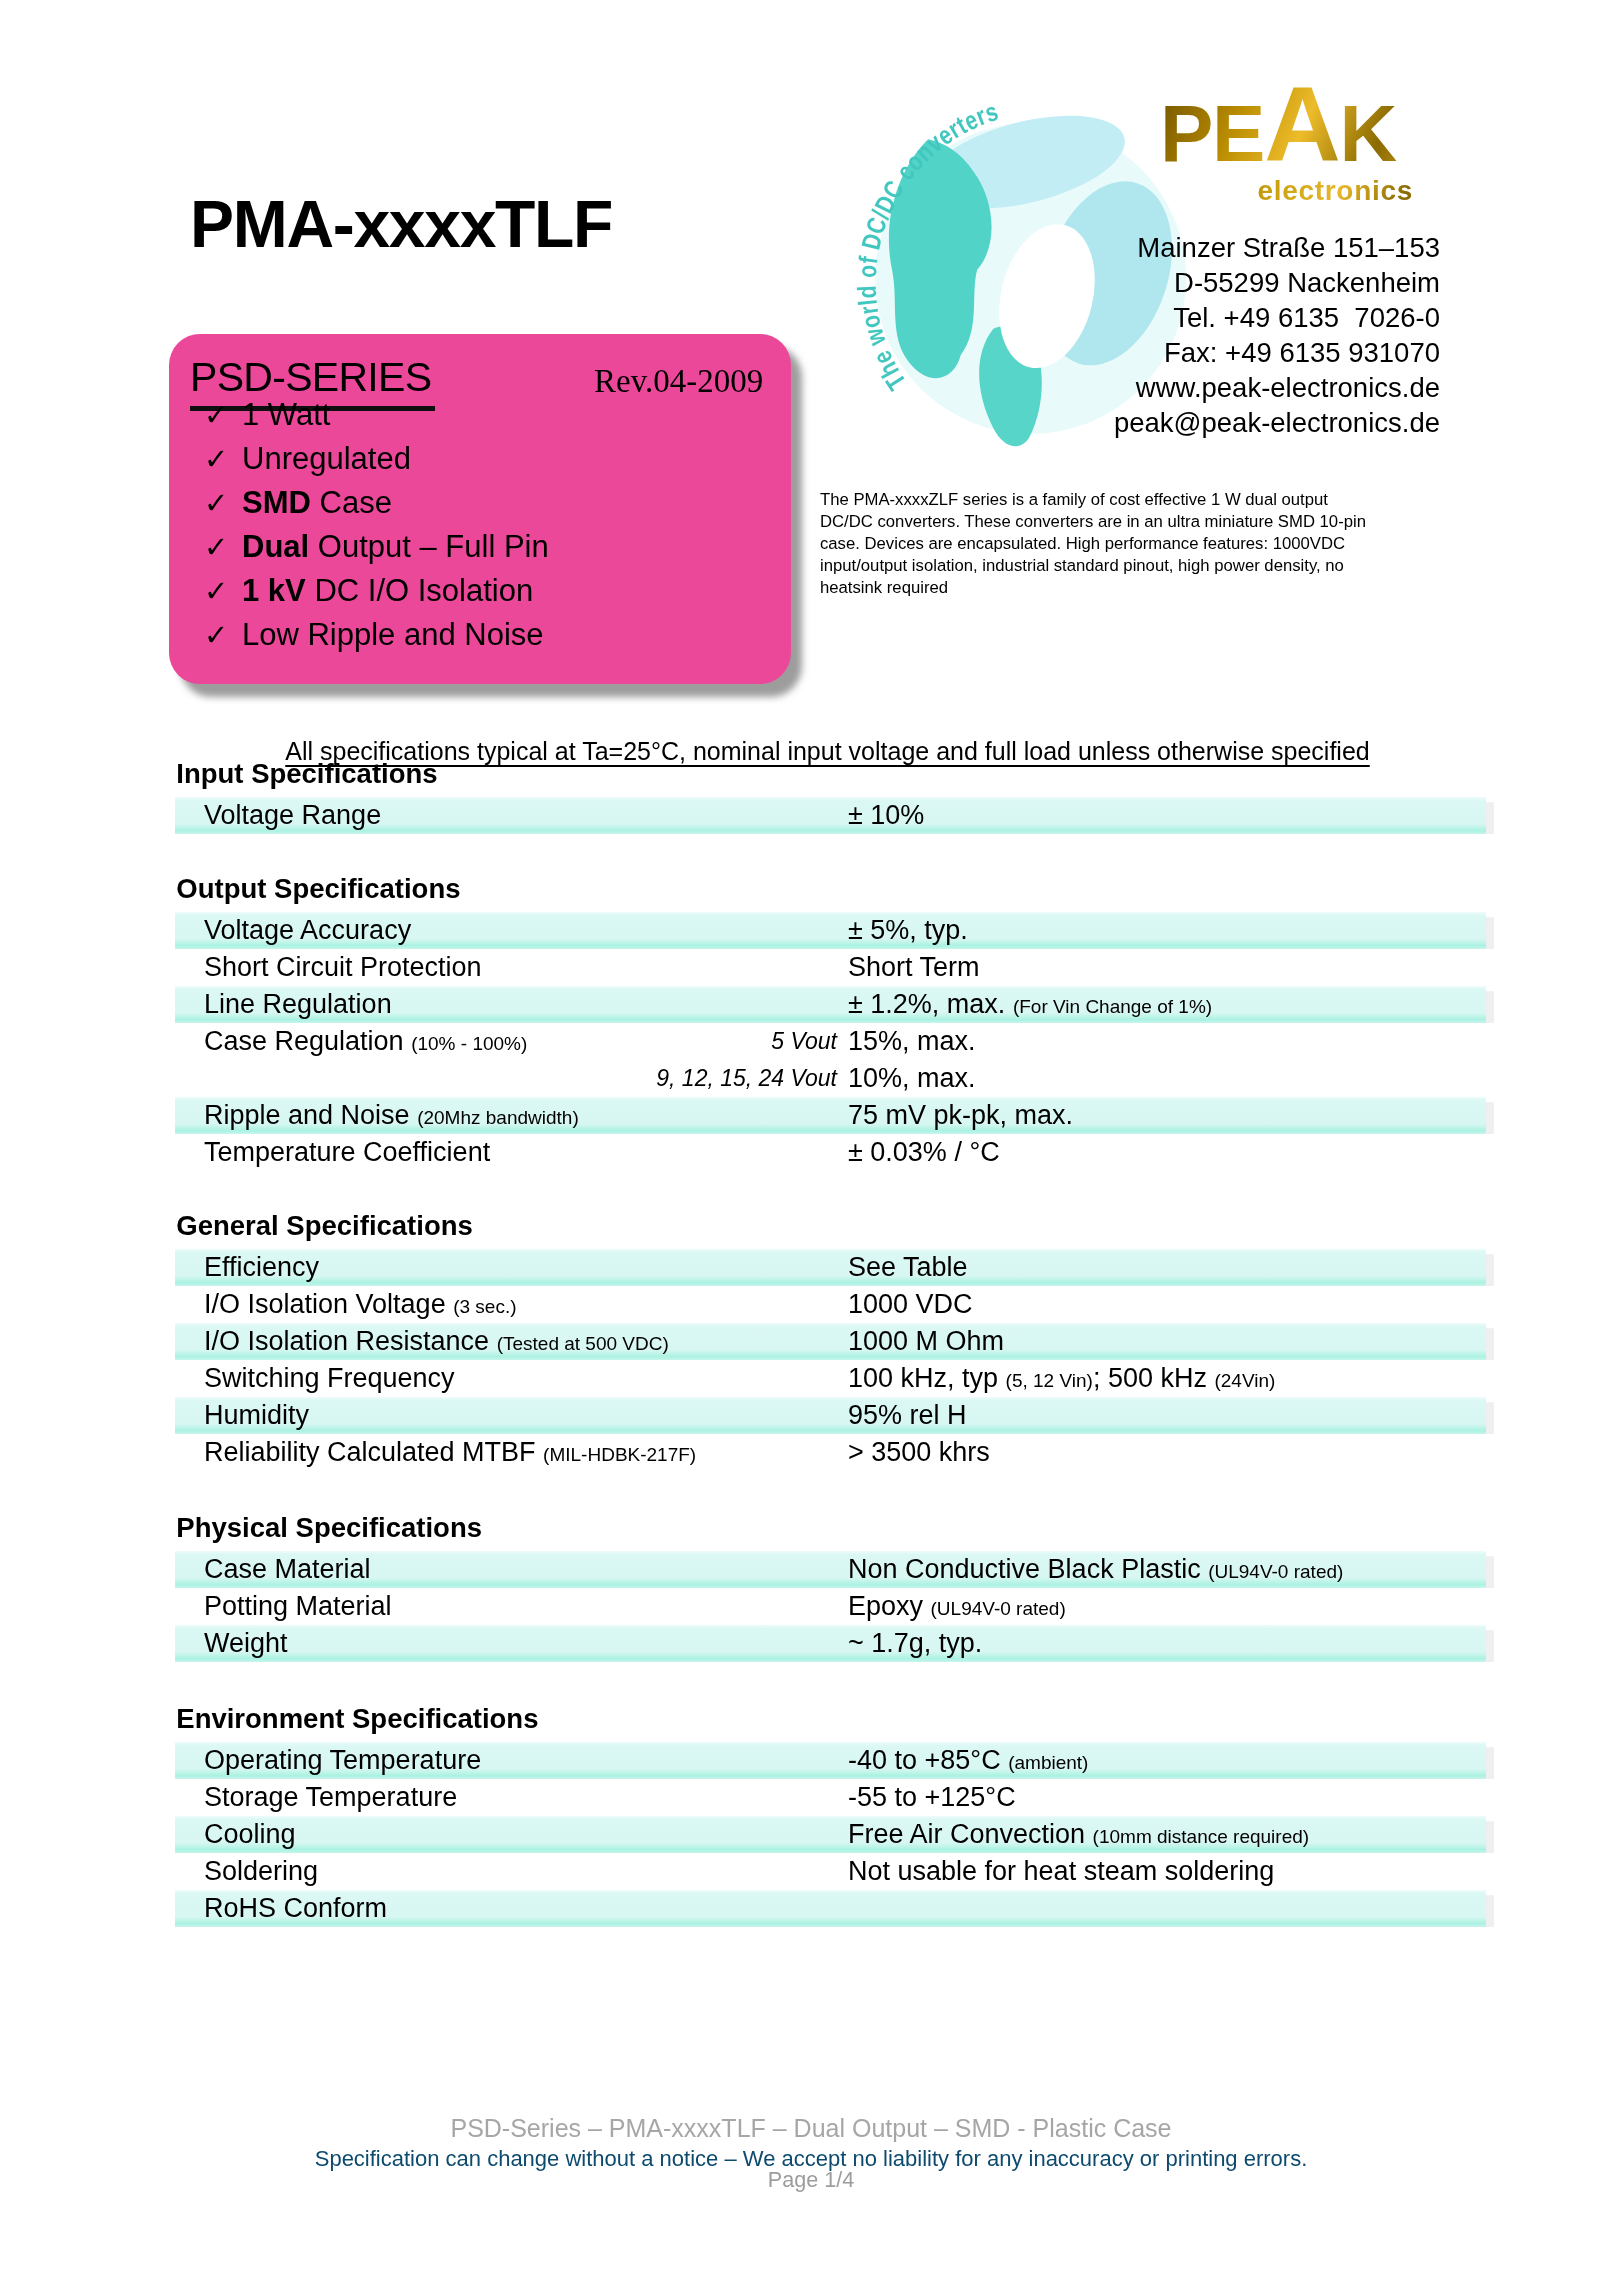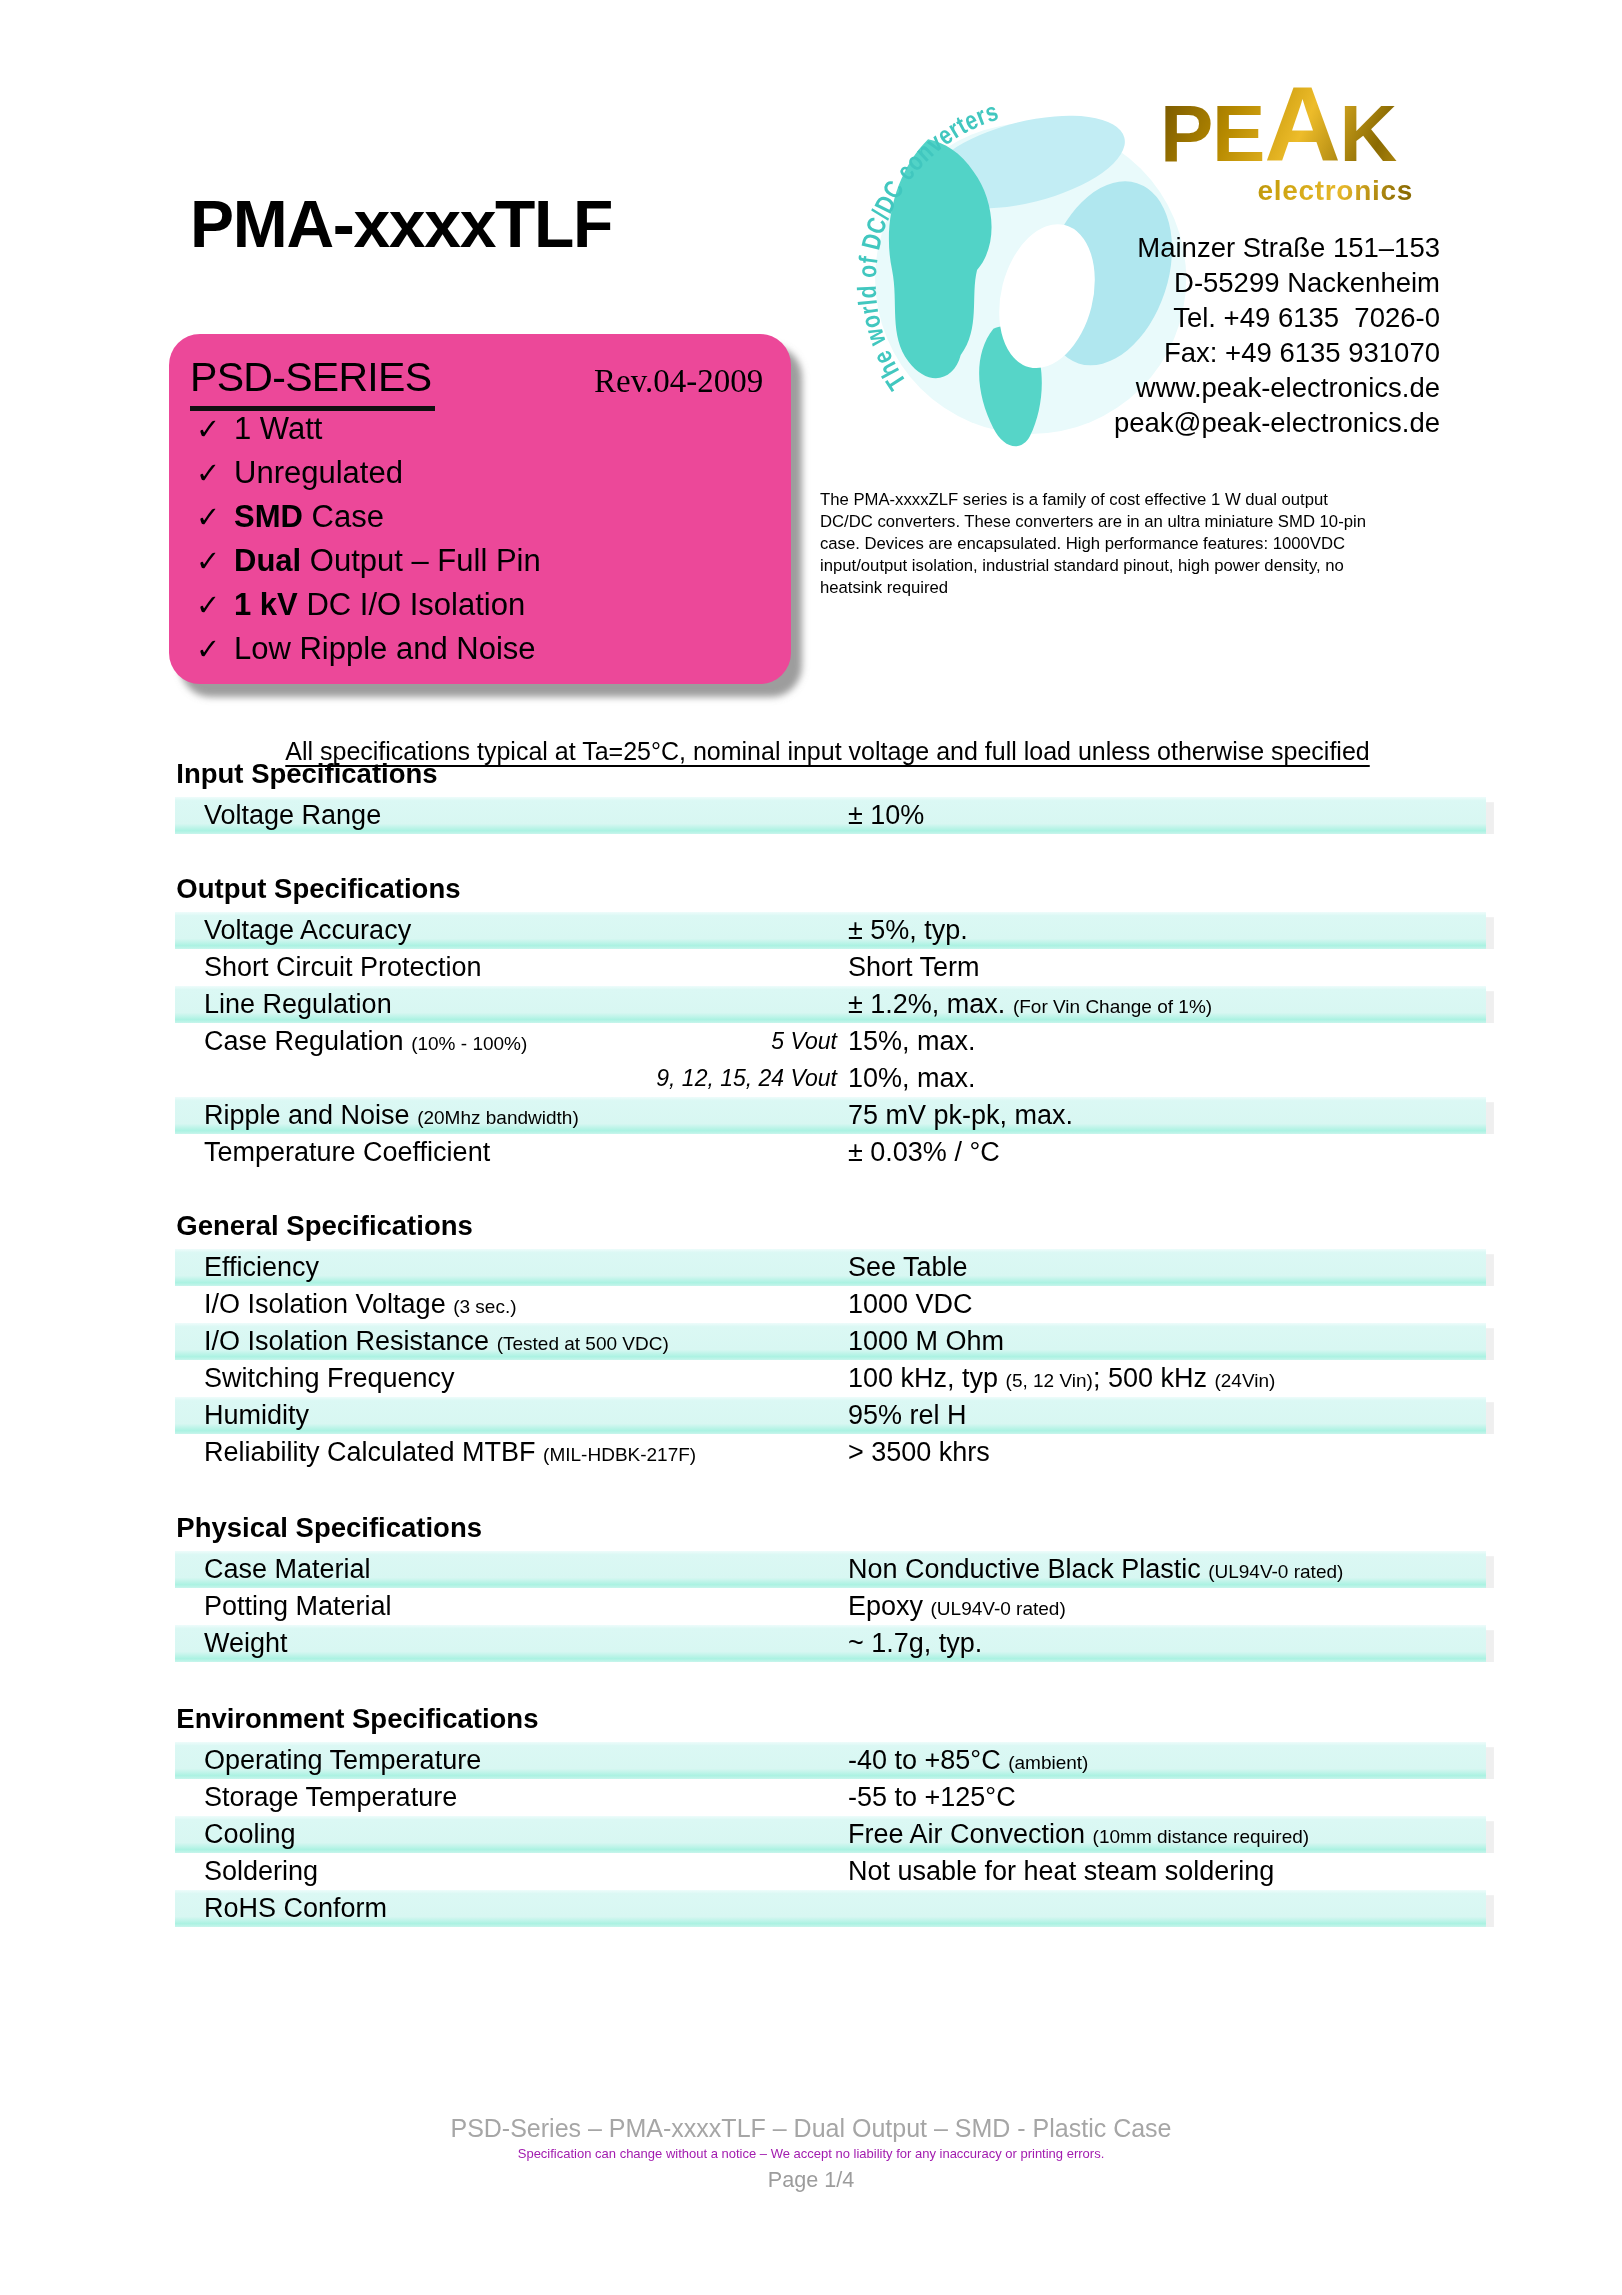--- a/index.html
+++ b/index.html
@@ -27,21 +27,21 @@
   .addr-line{white-space:pre;}
 
   
   .series-box{position:absolute;left:169px;top:334px;width:622px;height:350px;background:#ec4899;
               border-radius:31px;box-shadow:11px 12.4px 7.2px rgba(115,115,115,0.70);z-index:3;}
   .series-title{position:absolute;left:21px;top:19.6px;font-size:41px;letter-spacing:-0.7px;
                 border-bottom:5.2px solid #101010;padding:0 3.9px 5.2px 0;}
   .series-rev{position:absolute;left:425px;top:29px;font-size:33px;
               font-family:"Liberation Serif", serif;}
   .features{position:absolute;left:0;top:65px;margin:0;padding:0;list-style:none;width:100%;}
-  .feature{height:44px;line-height:60px;padding-left:27px;font-size:31px;white-space:nowrap;}
+  .feature{height:44px;line-height:32px;padding-left:35px;font-size:31px;white-space:nowrap;}
   .check{display:inline-block;width:38px;font-size:29px;}
   .feat-bold{font-weight:bold;}
 
   
   .description{position:absolute;left:820px;top:489px;font-size:16.7px;line-height:22px;z-index:2;}
   .desc-line{white-space:nowrap;}
 
   
   .spec-note{position:absolute;left:175px;top:737px;width:1305px;text-align:center;font-size:25px;
              text-decoration:underline;text-decoration-thickness:2px;text-underline-offset:5.2px;}
@@ -55,21 +55,21 @@
           box-shadow:10.5px 2.6px 0 -2.6px #efefef;}
   .lbl{margin-left:29px;}
   .sm{font-size:19px;}
   .sub{position:absolute;left:400px;top:0;width:262px;text-align:right;
        font-style:italic;font-size:23px;line-height:37px;}
   .val{position:absolute;left:673px;top:0;line-height:37px;}
 
   
   .footer-line{position:absolute;left:0;width:1622px;text-align:center;}
   .footer-1{top:2114px;font-size:25px;color:#a6a6a6;}
-  .footer-2{top:2146px;font-size:13px;color:#a21caf;}
+  .footer-2{top:2146px;font-size:22px;color:#0c4a6e;}
   .footer-3{top:2167px;font-size:21.6px;color:#9c9c9c;}
 </style>
 </head>
 <body>
 
 <div class="page">
 
   <h1 class="product-title">PMA-xxxxTLF</h1>
 
   <svg class="globe-svg" viewBox="0 0 560 580">

